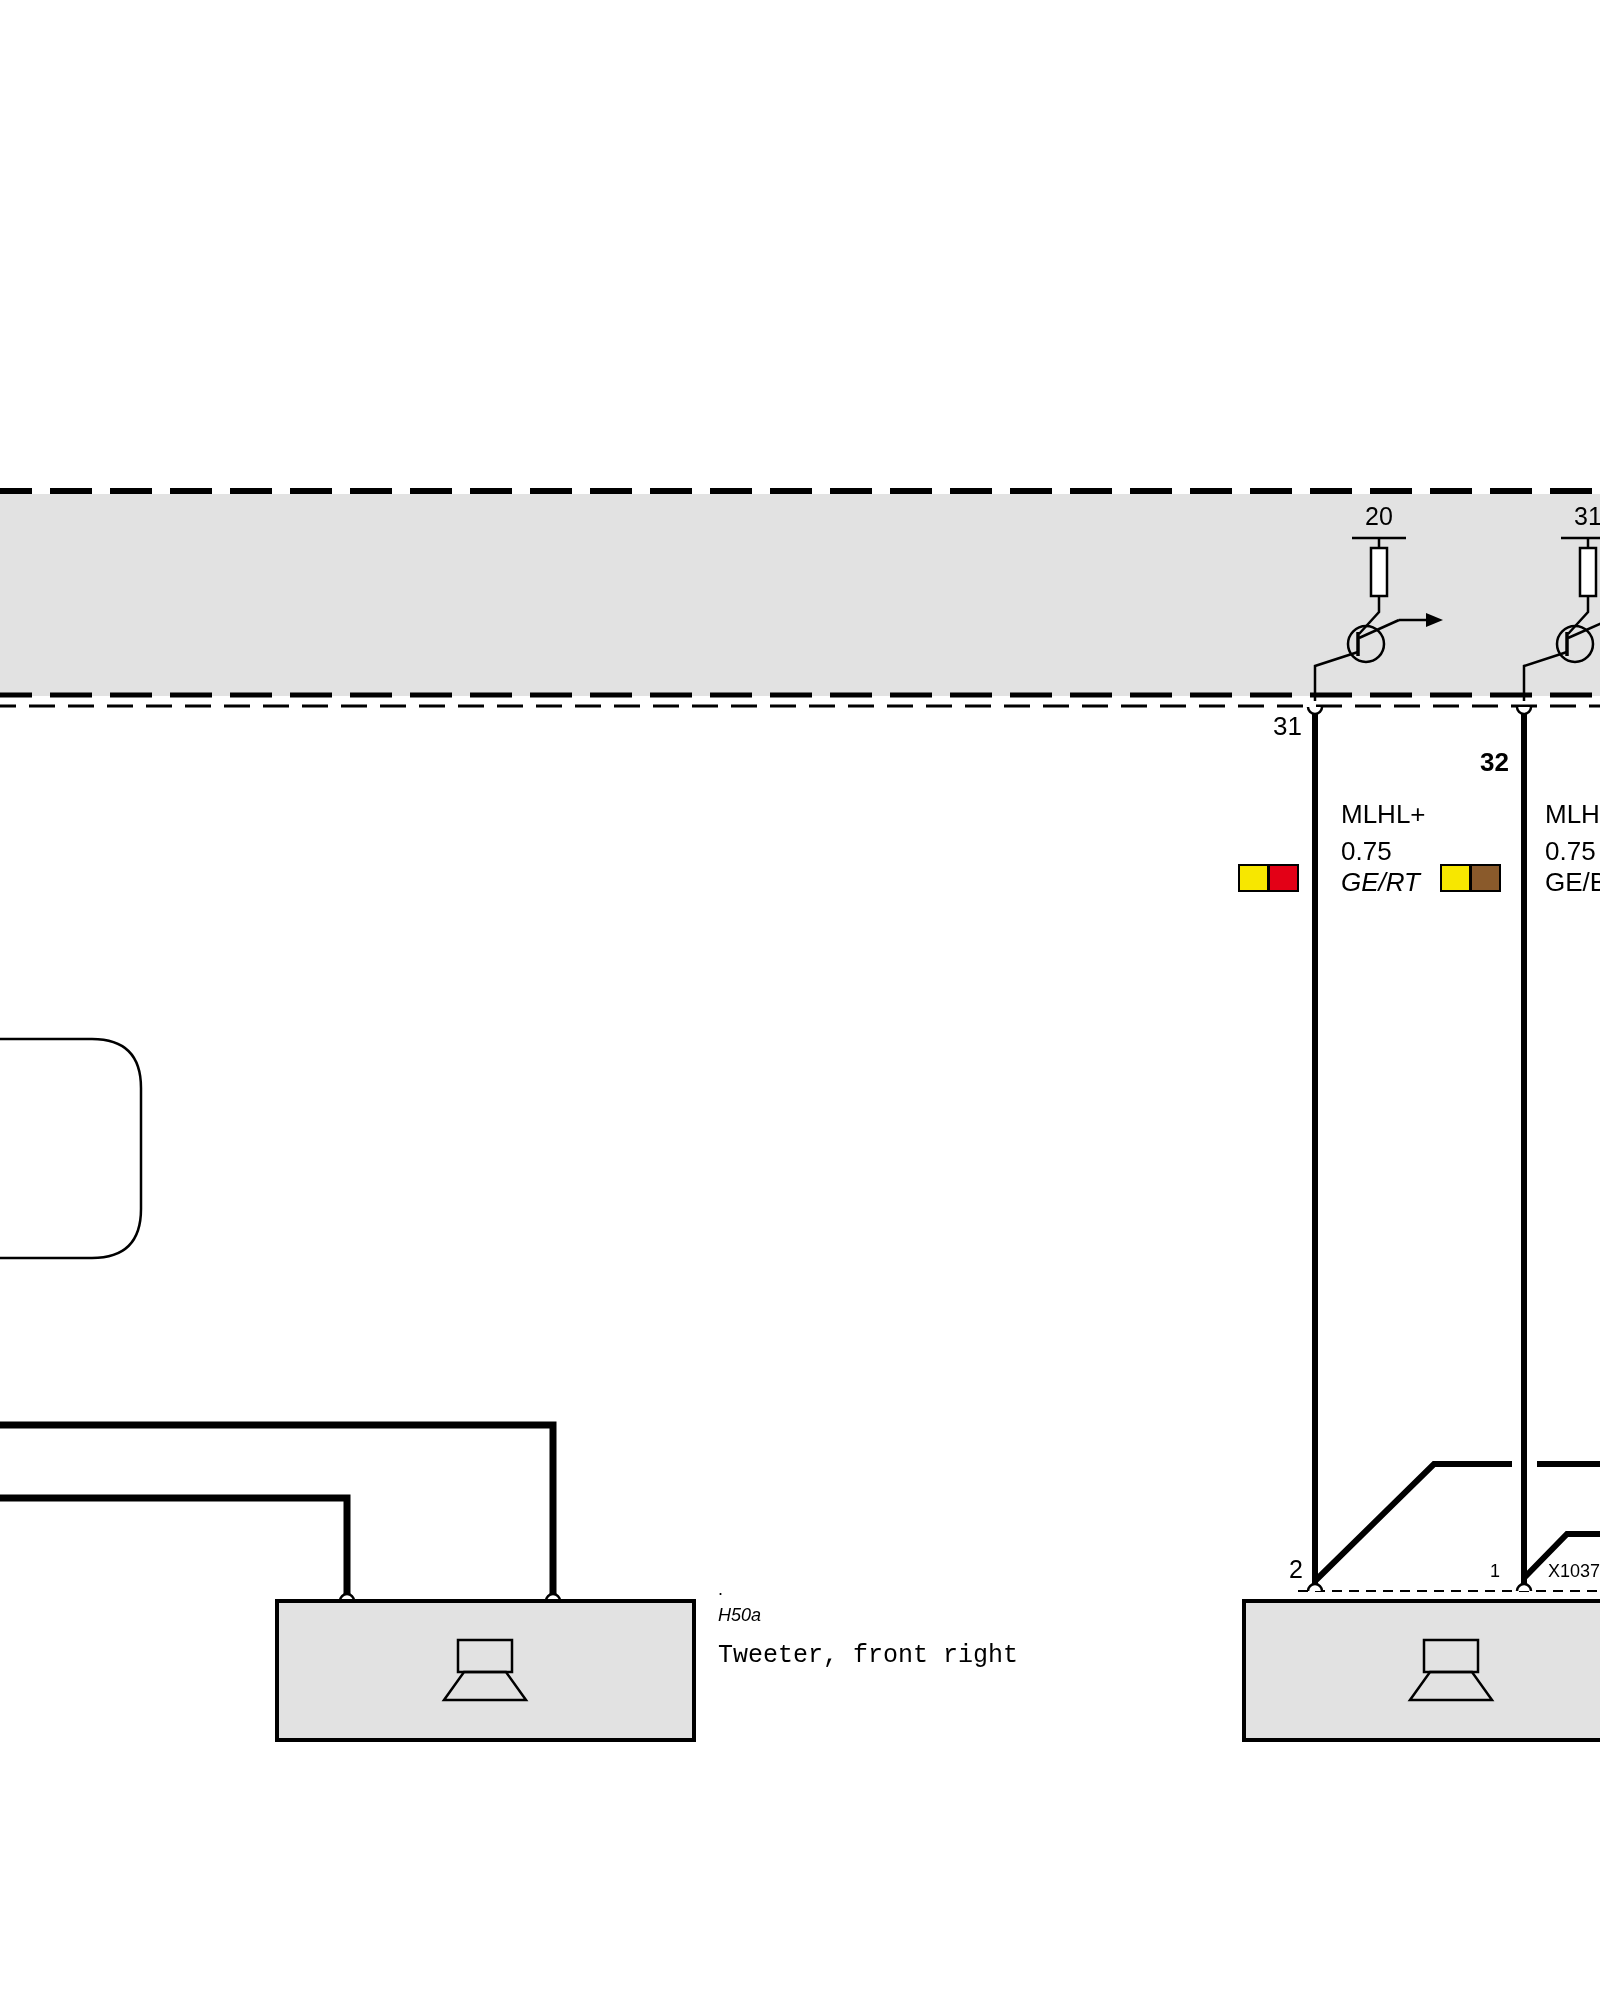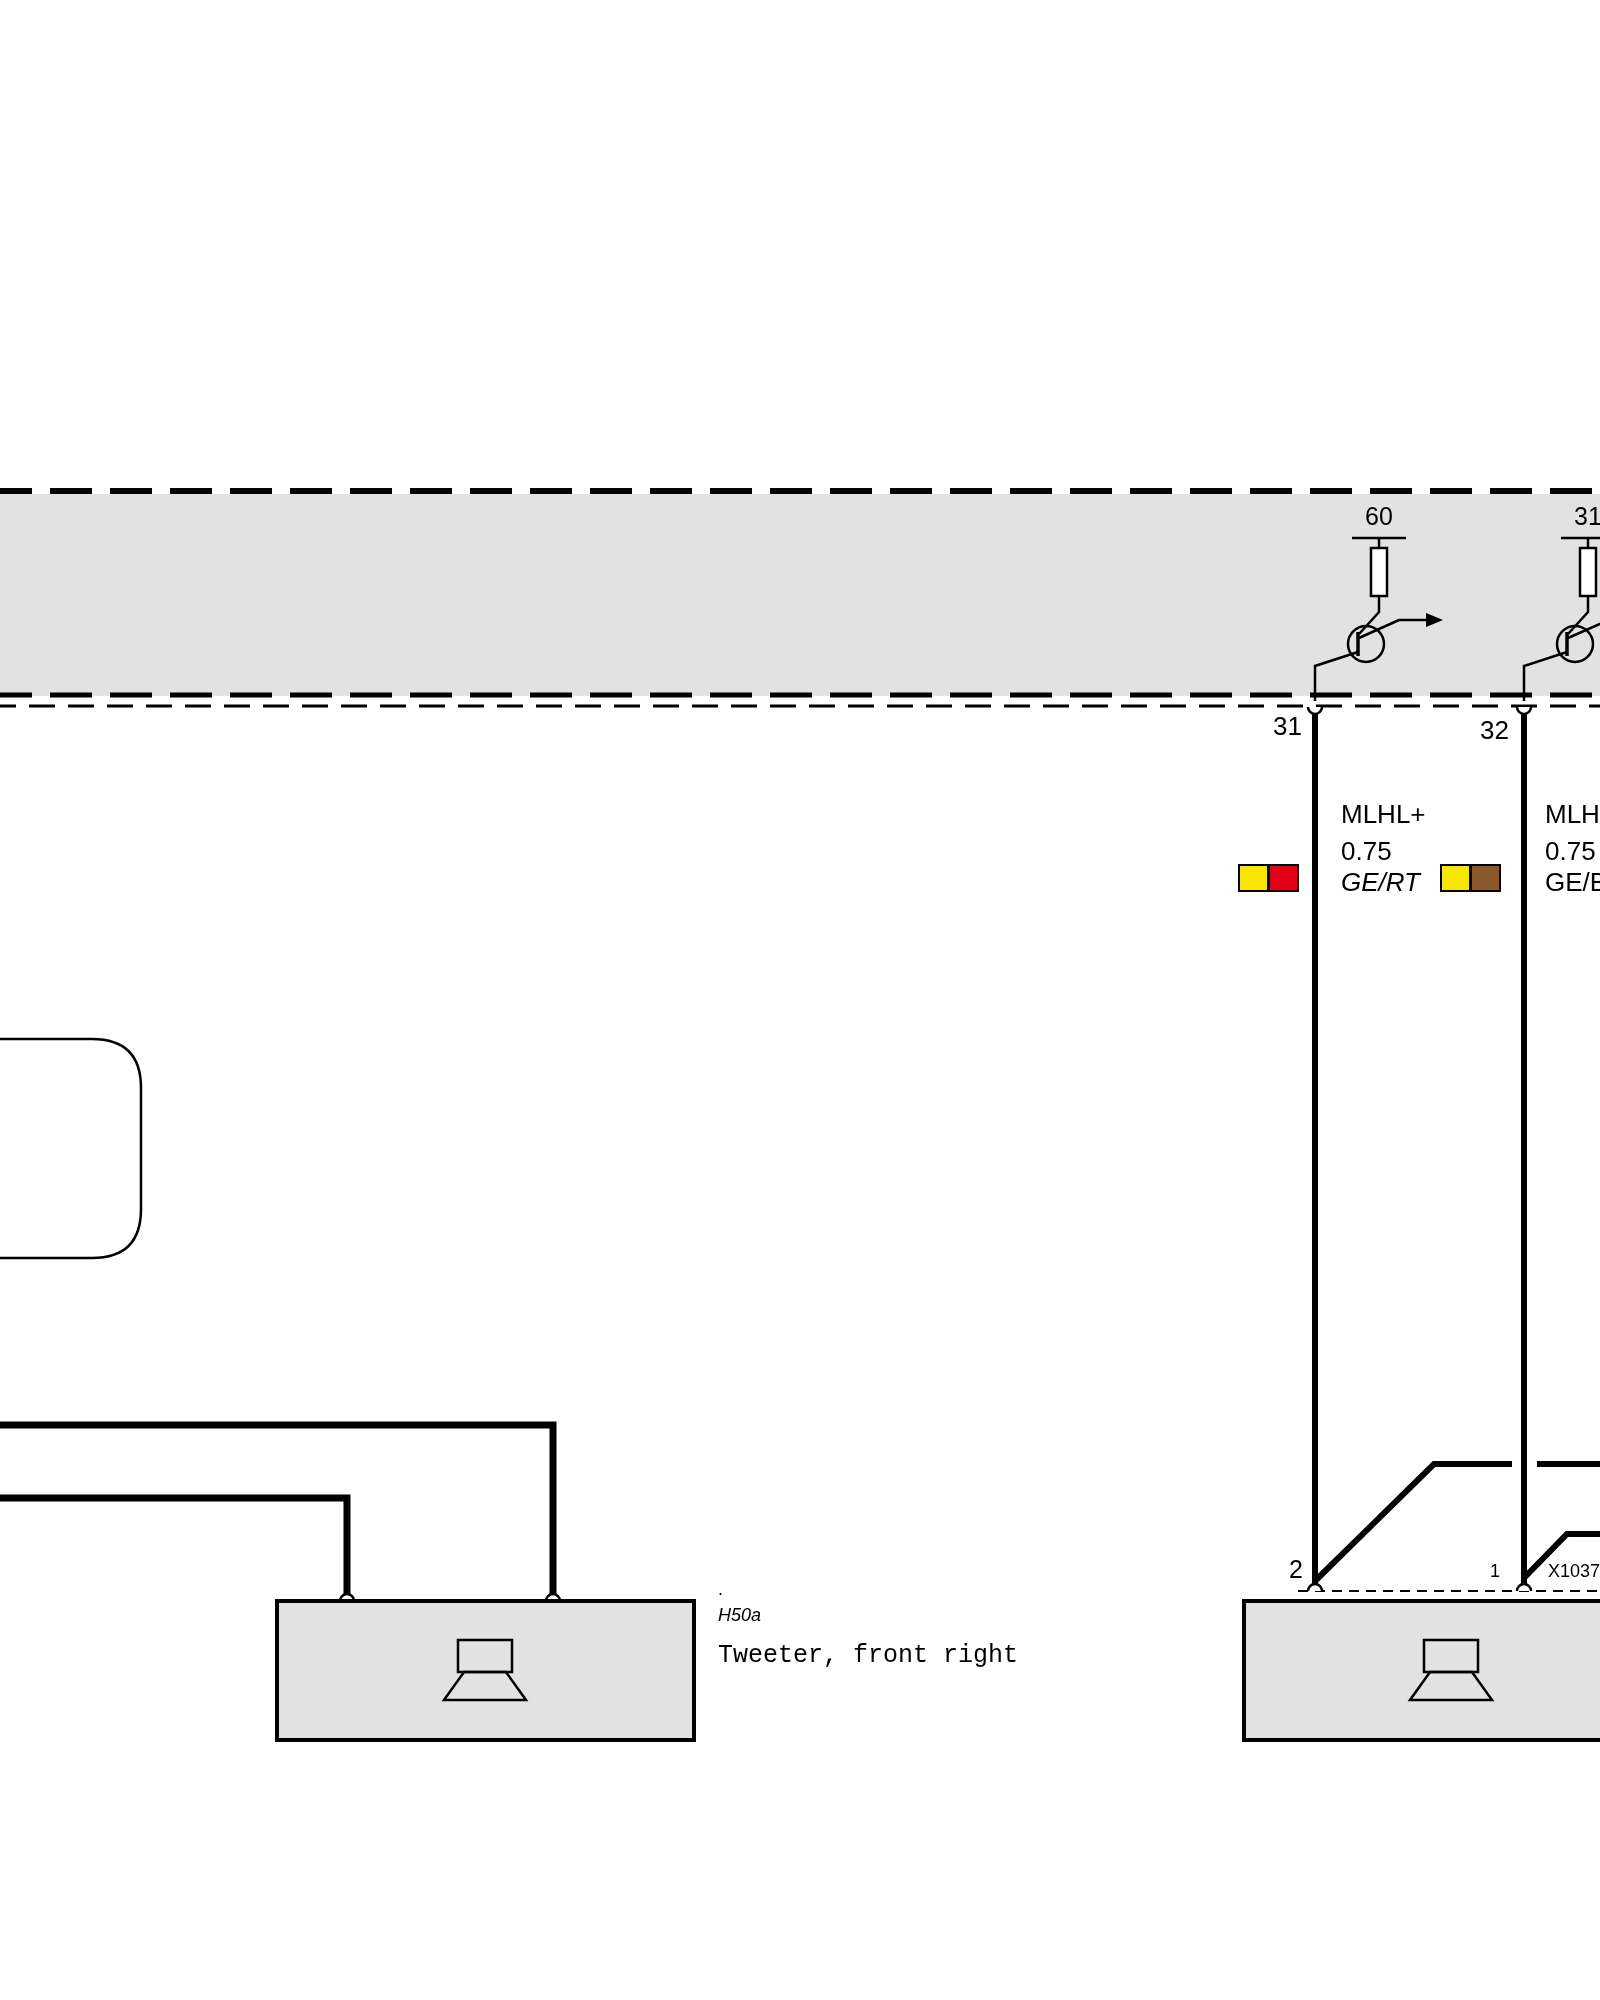--- a/index.html
+++ b/index.html
@@ -98,25 +98,25 @@
     <polygon points="444,1700 464,1672 506,1672 526,1700" fill="none" stroke="#000" stroke-width="2.5"></polygon>
   </g>
 
   <rect x="1244" y="1601" width="380" height="139" stroke="#000" stroke-width="4" style="fill: rgb(226, 226, 226);"></rect>
   <g>
     <rect x="1424" y="1640" width="54" height="32" fill="none" stroke="#000" stroke-width="2.5"></rect>
     <polygon points="1410,1700 1430,1672 1472,1672 1492,1700" fill="none" stroke="#000" stroke-width="2.5"></polygon>
   </g>
 </svg>
 
-<div class="lbl fs-25 ctr" style="left:1349px; top:503px; width:60px;">60</div>
+<div class="lbl fs-25 ctr" style="left:1349px; top:503px; width:60px;">20</div>
 <div class="lbl fs-25 ctr" style="left:1558px; top:503px; width:60px;">31</div>
 
 <div class="lbl fs-26 rgt" style="left:1230px; top:712px; width:72px;">31</div>
-<div class="lbl fs-26 rgt" style="left:1437px; top:716px; width:72px;">32</div>
+<div class="lbl fs-26 rgt" style="left:1437px; top:748px; width:72px;font-weight:bold;">32</div>
 
 <div class="lbl fs-26" style="left:1341px; top:800px;">MLHL+</div>
 <div class="lbl fs-26" style="left:1341px; top:837px;">0.75</div>
 <div class="lbl fs-26" style="left:1341px; top:868px;font-style:italic;">GE/RT</div>
 
 <div class="lbl fs-26" style="left:1545px; top:800px;">MLHL-</div>
 <div class="lbl fs-26" style="left:1545px; top:837px;">0.75</div>
 <div class="lbl fs-26" style="left:1545px; top:868px;">GE/BR</div>
 
 <div class="swatch" style="left:1238px; top:864px;">

